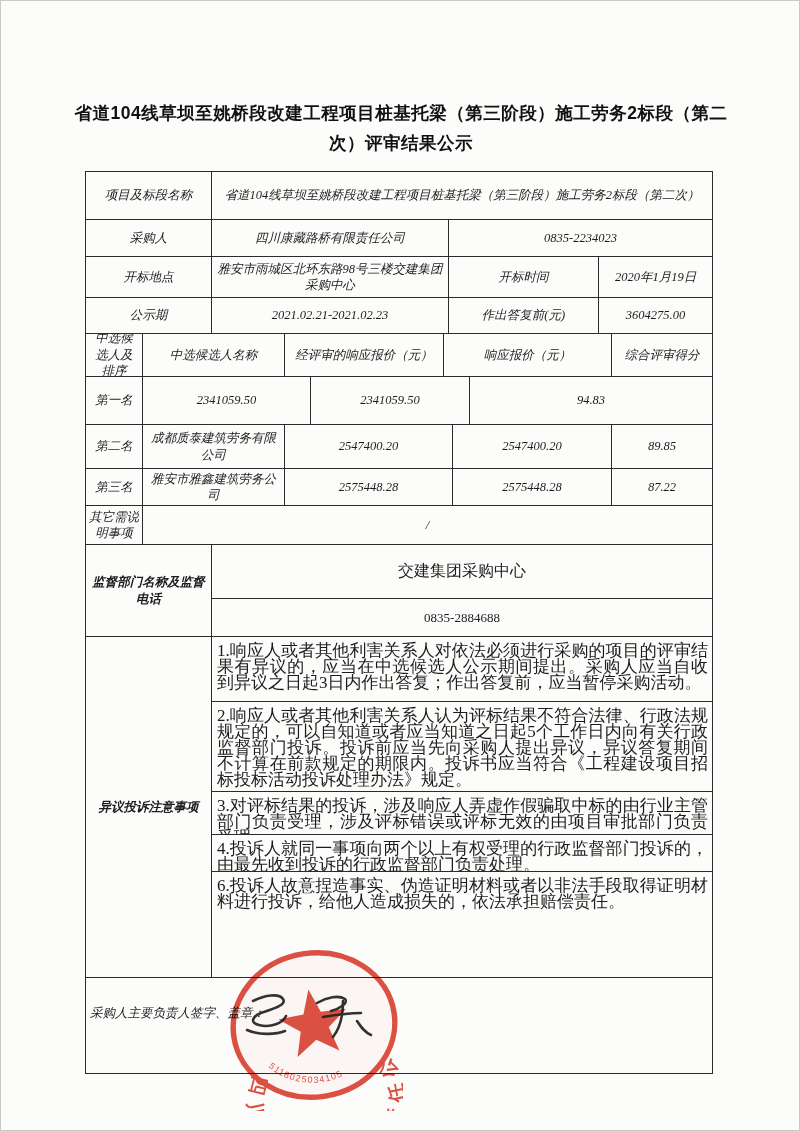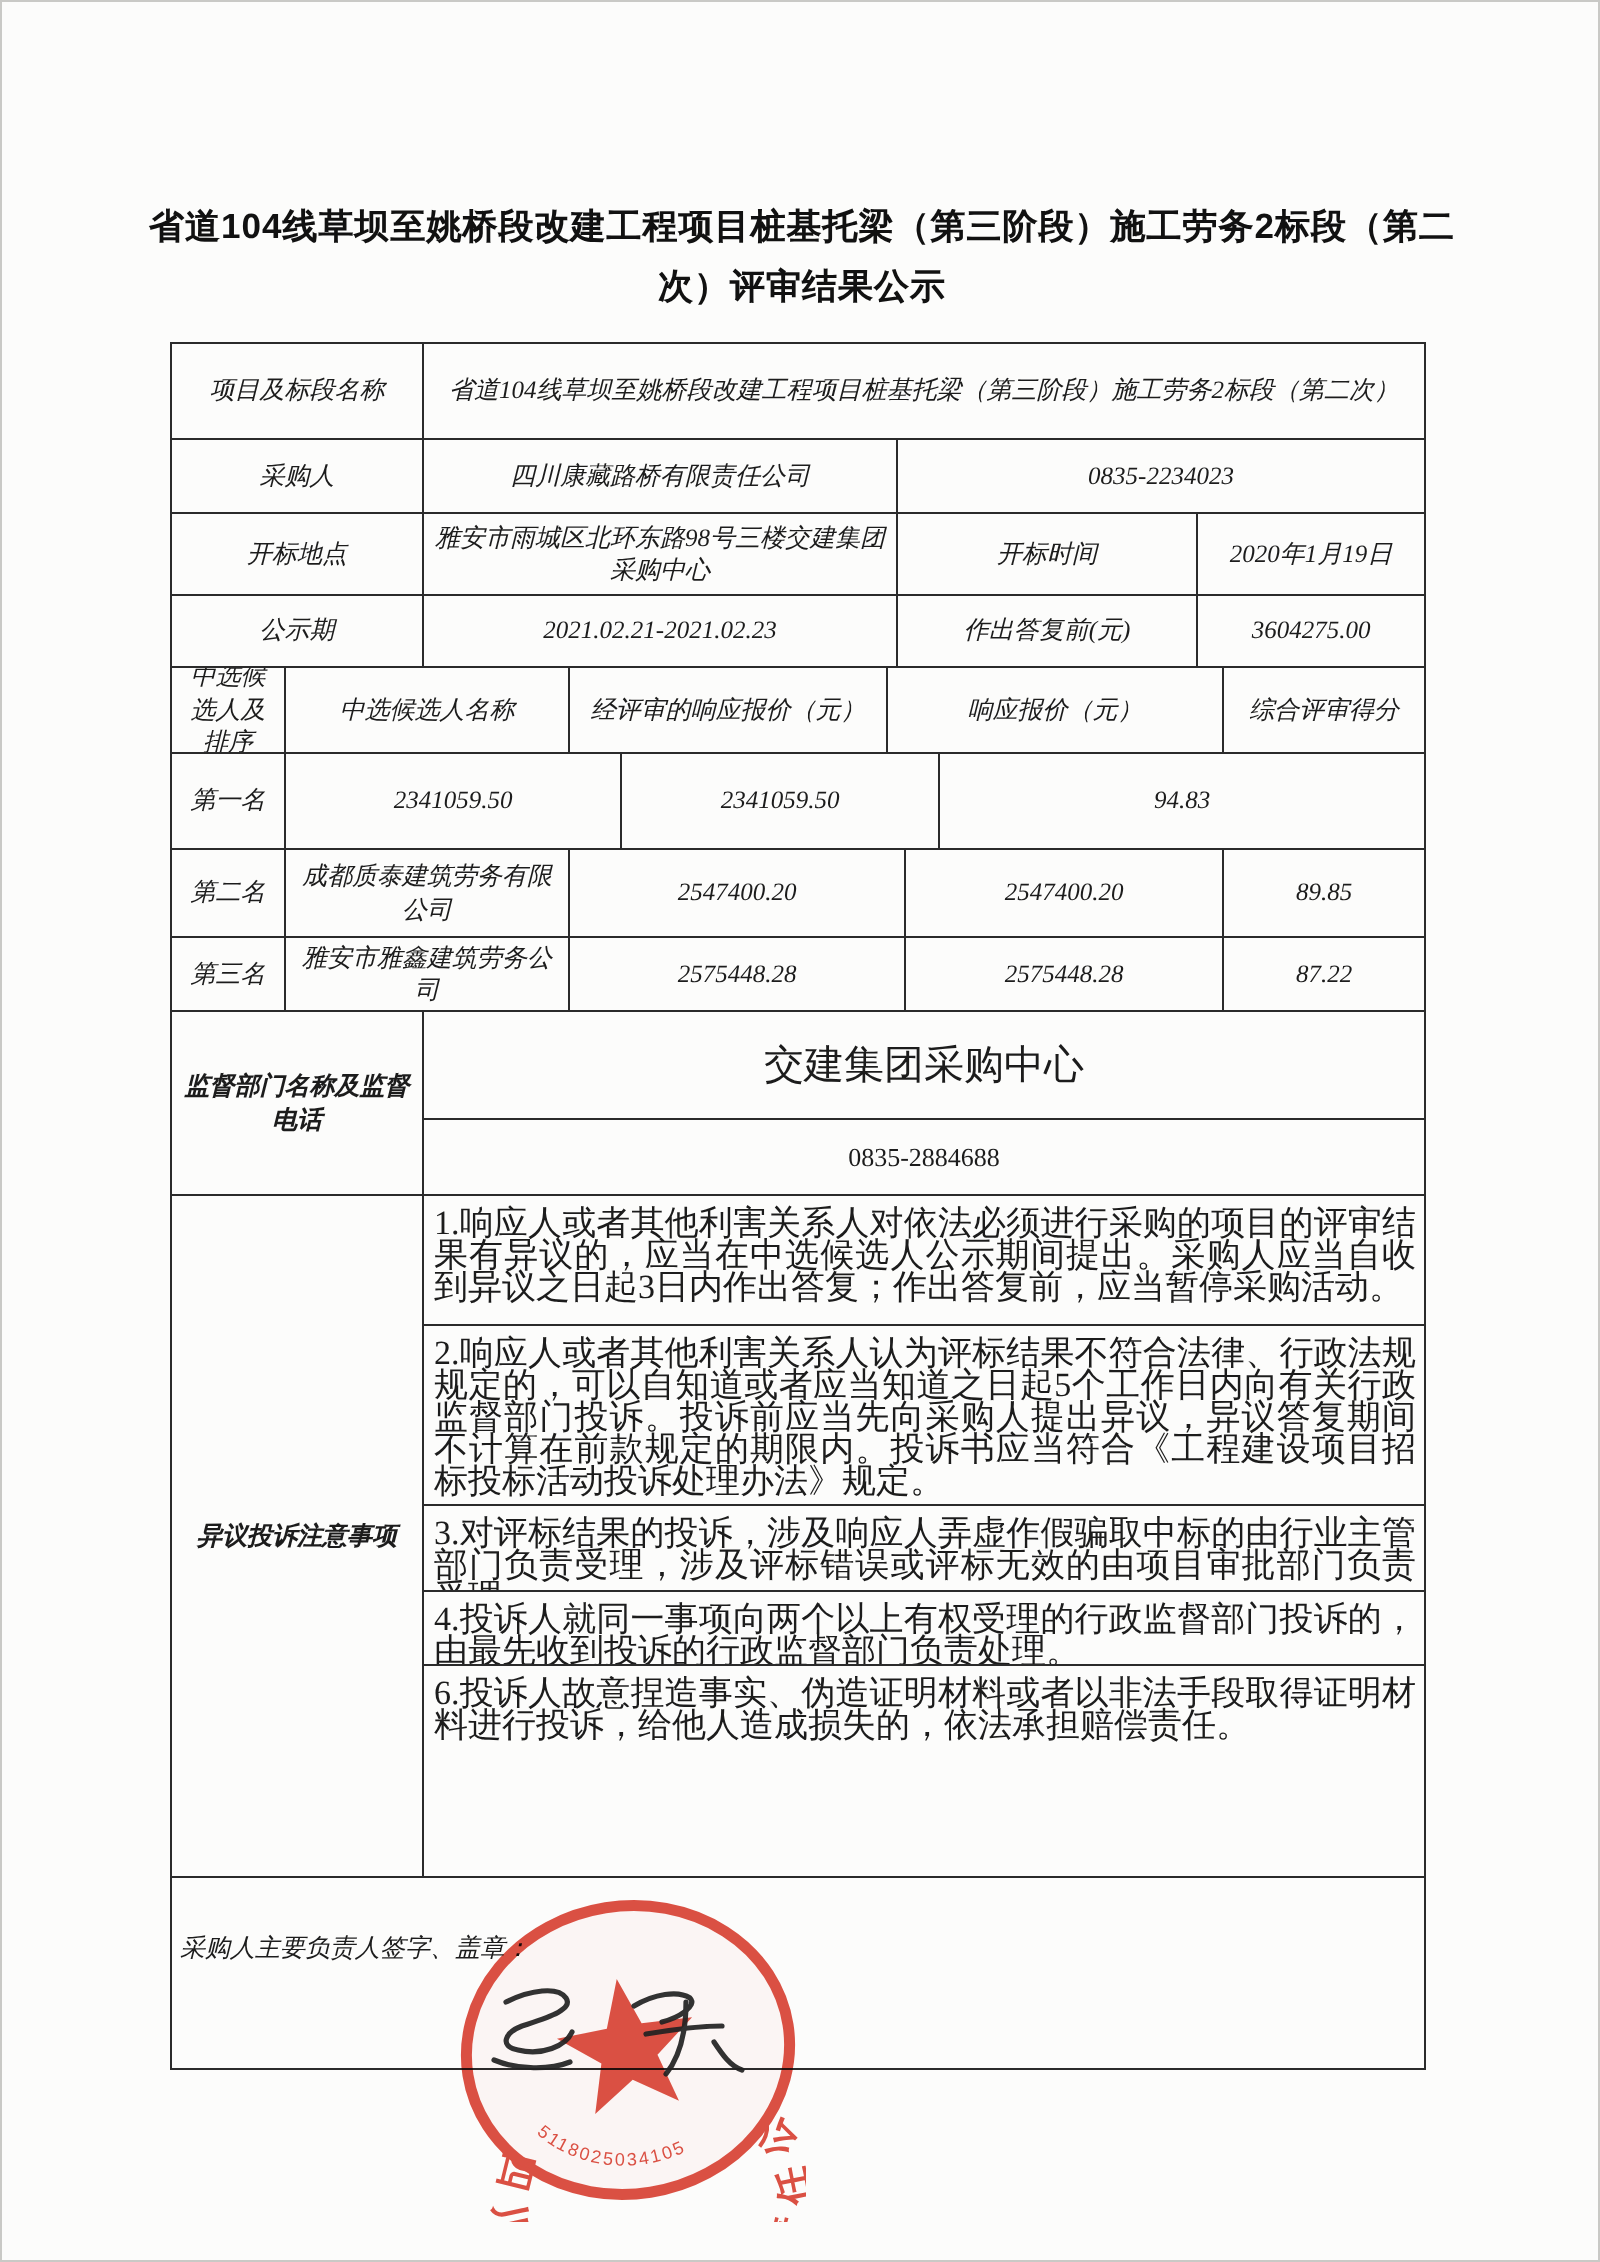--- a/index.html
+++ b/index.html
@@ -101,25 +101,29 @@
     </div>
 
     <div class="row" style="height:37px">
       <div class="c" style="width:57px">第三名</div>
       <div class="c" style="width:142px">雅安市雅鑫建筑劳务公司</div>
       <div class="c" style="width:168px">2575448.28</div>
       <div class="c" style="width:159px">2575448.28</div>
       <div class="c last">87.22</div>
     </div>
 
+    <div class="row" style="height:39px">
+      <div class="c" style="width:57px; padding:2px 2px">其它需说明事项</div>
+      <div class="c last">/</div>
+    </div>
 
     <div class="row" style="height:92px">
       <div class="c lab" style="width:126px; font-weight:bold">监督部门名称及监督电话</div>
       <div class="stack">
-        <div class="sub" style="height:54px; font-size:20px">交建集团采购中心</div>
+        <div class="sub" style="height:54px; font-size:16px">交建集团采购中心</div>
         <div class="sub" style="flex:1; font-size:13px">0835-2884688</div>
       </div>
     </div>
 
     <div class="row" style="height:341px">
       <div class="c lab" style="width:126px; font-weight:bold">异议投诉注意事项</div>
       <div class="stack">
         <div class="para" style="height:65px">1.响应人或者其他利害关系人对依法必须进行采购的项目的评审结果有异议的，应当在中选候选人公示期间提出。采购人应当自收到异议之日起3日内作出答复；作出答复前，应当暂停采购活动。</div>
         <div class="para" style="height:90px">2.响应人或者其他利害关系人认为评标结果不符合法律、行政法规规定的，可以自知道或者应当知道之日起5个工作日内向有关行政监督部门投诉。投诉前应当先向采购人提出异议，异议答复期间不计算在前款规定的期限内。投诉书应当符合《工程建设项目招标投标活动投诉处理办法》规定。</div>
         <div class="para" style="height:43px">3.对评标结果的投诉，涉及响应人弄虚作假骗取中标的由行业主管部门负责受理，涉及评标错误或评标无效的由项目审批部门负责受理。</div>

